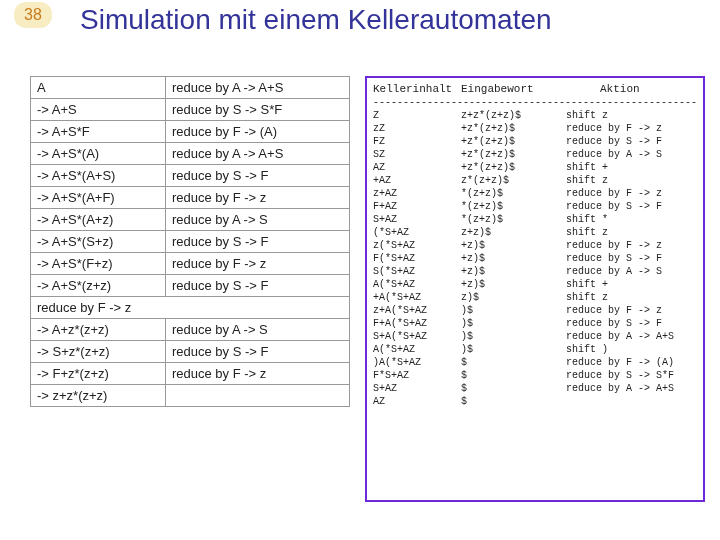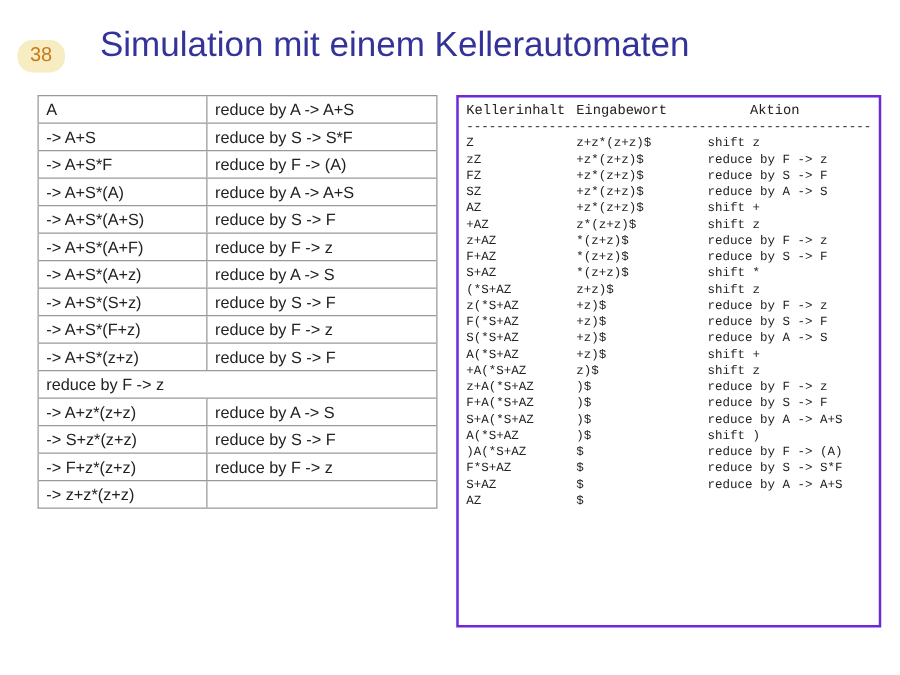--- a/index.html
+++ b/index.html
@@ -10,32 +10,32 @@
     background: #fff;
     overflow: hidden;
   }
   .slide {
     width: 100%;
     height: 100%;
     position: relative;
   }
   .page-num {
     position: absolute;
-    top: 32px;
+    top: 2px;
     left: 14px;
     background: #f7ecc2;
     color: #c77c1d;
     font-size: 16px;
     padding: 4px 10px;
     font-weight: normal;
     border-radius: 12px;
   }
   .title {
     position: absolute;
-    top: 20px;
+    top: 4px;
     left: 80px;
     font-size: 28px;
     color: #333399;
     font-weight: normal;
   }
   .left-table {
     position: absolute;
     top: 76px;
     left: 30px;
     width: 320px;

